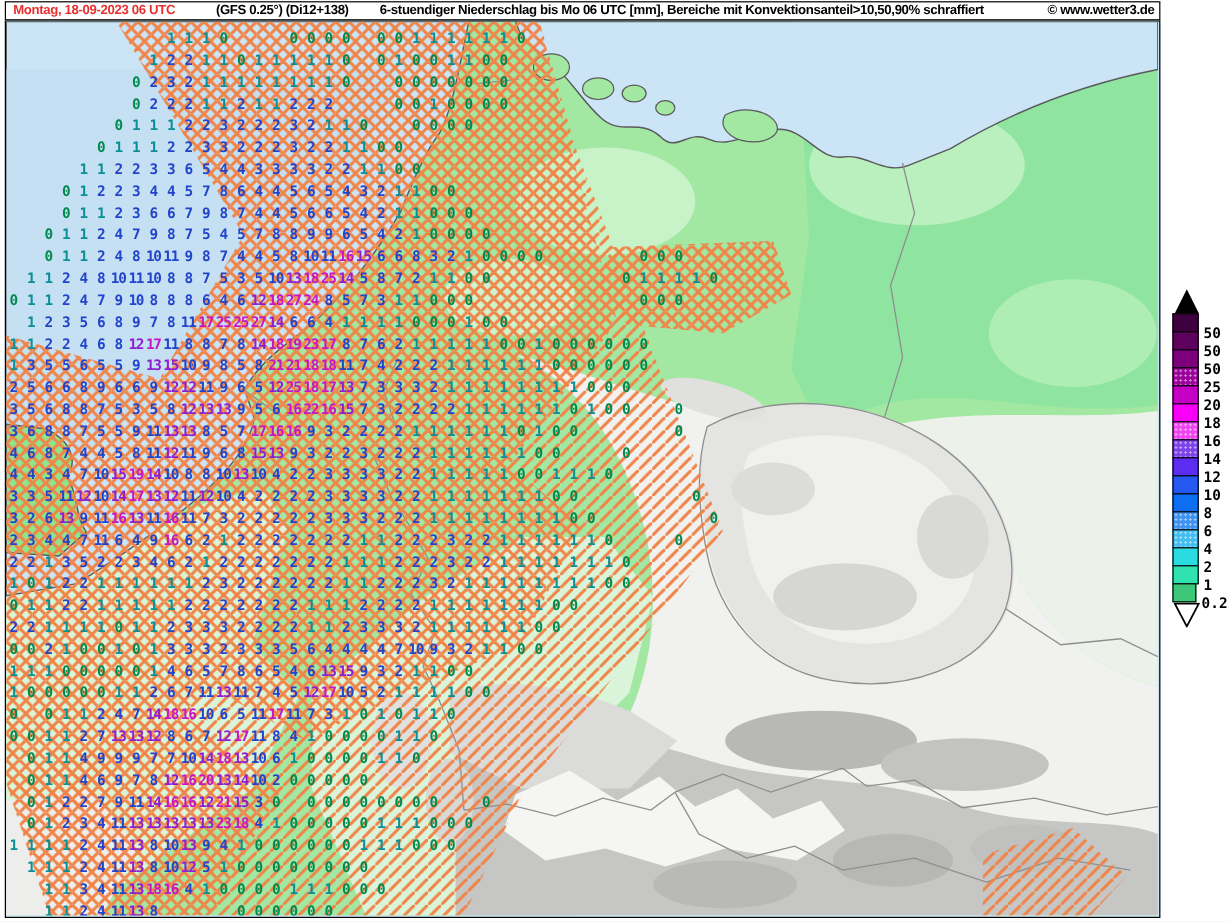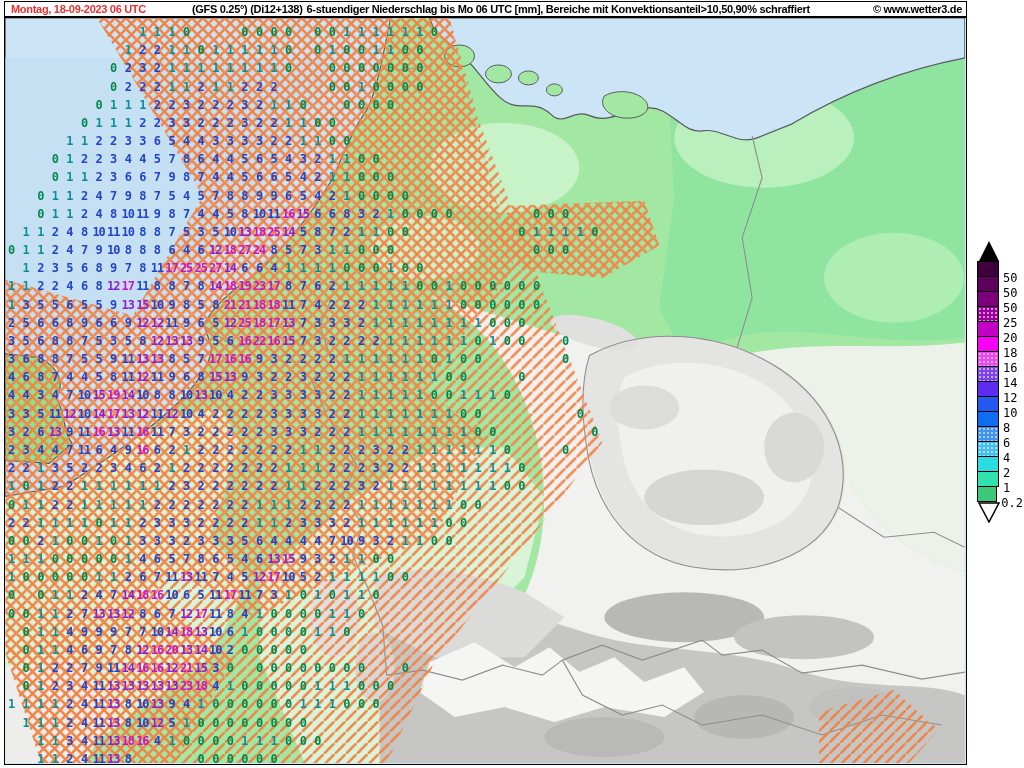--- a/index.html
+++ b/index.html
@@ -3,35 +3,35 @@
 <meta charset="utf-8">
 <style>
   html,body{margin:0;padding:0;background:#ffffff;}
   body{width:1024px;height:768px;position:relative;overflow:hidden;
        font-family:"Liberation Sans",sans-serif;}
   .header{position:absolute;left:4px;top:1px;width:963px;height:16px;
           box-sizing:border-box;border:1px solid #000;background:#fff;
           display:flex;align-items:center;white-space:nowrap;overflow:hidden;
           font-size:11px;font-weight:bold;letter-spacing:-0.3px;}
   .hdr-date{margin-left:6px;}
-  .hdr-model{margin-left:46px;color:#000;}
-  .hdr-title{margin-left:4px;color:#000;}
+  .hdr-model{margin-left:34px;color:#000;}
+  .hdr-title{margin-left:26px;color:#000;}
   .hdr-credit{margin-left:auto;margin-right:4px;color:#000;}
   .map-frame{position:absolute;left:4px;top:17px;width:963px;height:748px;
              box-sizing:border-box;border:1.5px solid #000;background:#cbe4f6;
              overflow:hidden;}
   .colorbar{position:absolute;left:977px;top:241px;width:46px;}
   .cb-tri{display:block;margin-left:1px;}
   .cb-row{display:flex;height:15px;align-items:flex-end;}
   .cb-swatch{width:20px;height:14px;border:1px solid #000;margin-top:-1px;
              box-sizing:content-box;}
   .cb-swatch.dotted{background-image:radial-gradient(rgba(255,255,255,0.55) 1px,transparent 1px);
              background-size:4px 4px;}
   .cb-label{font-family:"DejaVu Sans Mono",monospace;font-size:12px;color:#000;
-            margin-left:4px;transform:translateY(7px);line-height:12px;}
+            margin-left:4px;transform:translateY(7px);line-height:12px;font-weight:bold;}
 </style>
 </head>
 <body>
 
 <div class="header">
   <span class="hdr-date" style="color: rgb(232, 48, 48);">Montag, 18-09-2023  06 UTC</span>
   <span class="hdr-model">(GFS 0.25°) (Di12+138)</span>
   <span class="hdr-title">6-stuendiger Niederschlag bis Mo 06 UTC [mm], Bereiche mit Konvektionsanteil&gt;10,50,90% schraffiert</span>
   <span class="hdr-credit">© www.wetter3.de</span>
 </div>

